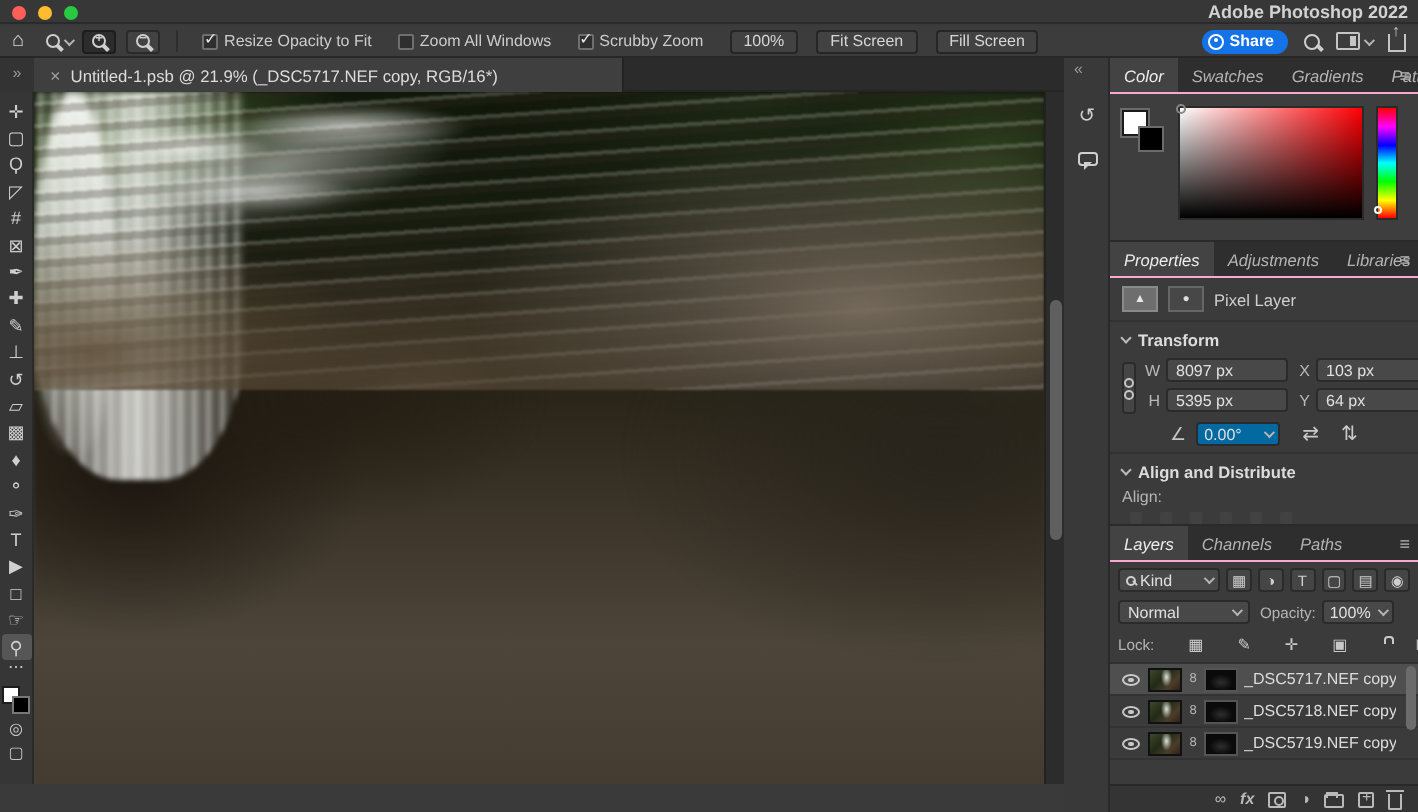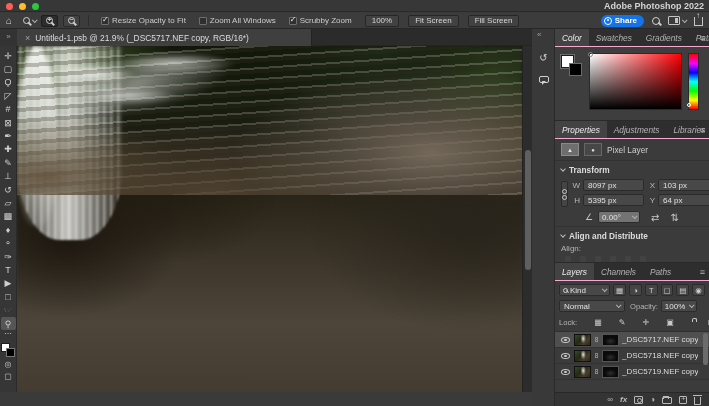--- a/index.html
+++ b/index.html
@@ -133,21 +133,21 @@
   .tf-grid { display:flex; padding:2px 6px 0; gap:4px; }
   .tf-link { width:16px; height:26px; margin-top:2px; background:#454545; border:1px solid #2b2b2b; border-radius:2px; display:flex; flex-direction:column; align-items:center; justify-content:center; gap:1px; }
   .tf-link i { width:5px; height:5px; border:1px solid #c5c5c5; border-radius:50%; }
   .tf-fields { flex:1; display:flex; flex-direction:column; gap:3px; }
   .tf-row { display:flex; align-items:center; gap:3px; }
   .tf-lab { width:8px; font-size:8px; color:#b8b8b8; text-align:right; }
   .tf-inp { height:12px; background:#484848; border:1px solid #2b2b2b; border-radius:2px; font-size:8px; color:#e0e0e0; display:flex; align-items:center; padding:0 4px; }
   .w52 { width:61px; } .w44 { width:64px; }
   .ang-row { display:flex; align-items:center; gap:5px; padding:4px 6px 3px 30px; border-bottom:1px solid #323232; }
   .ang-ico { font-size:9px; color:#c5c5c5; }
-  .ang-box { width:42px; height:12px; background:#737373; border:1px solid #2b2b2b; border-radius:2px; display:flex; align-items:center; justify-content:space-between; padding:0 3px; font-size:8px; color:#e0e0e0; }
+  .ang-box { width:42px; height:12px; background:#0369a1; border:1px solid #2b2b2b; border-radius:2px; display:flex; align-items:center; justify-content:space-between; padding:0 3px; font-size:8px; color:#e0e0e0; }
   .flip { font-size:10px; color:#c9c9c9; margin-left:6px; }
   .align-label { padding:1px 6px; font-size:8px; color:#b5b5b5; }
   .align-phs { display:flex; gap:9px; padding:2px 10px; }
   .alph { width:6px; height:6px; background:#424242; border-radius:1px; }
 
   
   .panel-layers { position:absolute; left:0; top:233px; width:154px; height:144px; background:#3b3b3b; border-top:1px solid #2a2a2a; }
   .filt-row { display:flex; gap:3px; padding:3px 4px 2px; }
   .kind-dd { width:52px; height:12px; background:#484848; border:1px solid #2b2b2b; border-radius:2px; display:flex; align-items:center; gap:2px; padding:0 3px; font-size:8px; color:#e0e0e0; }
   .kind-dd .mag { width:5px; height:5px; }

